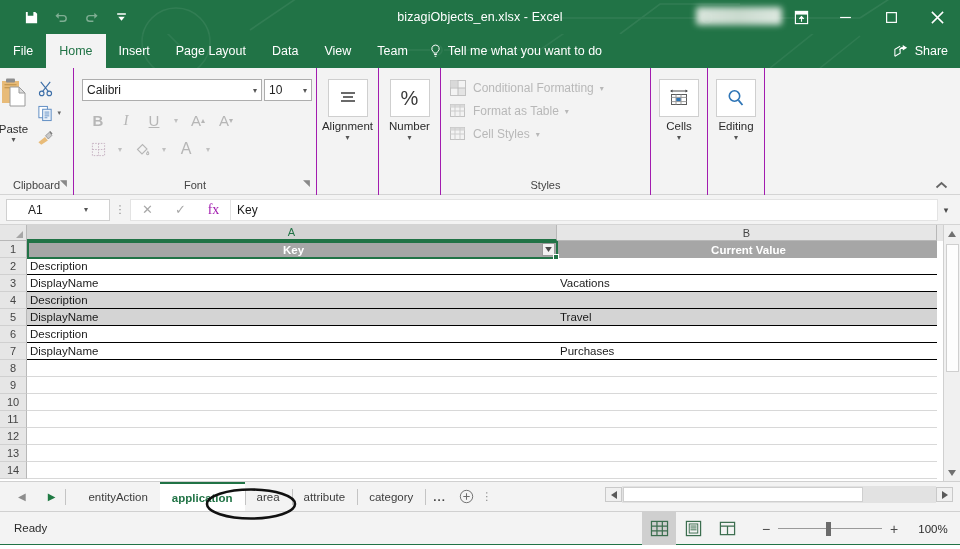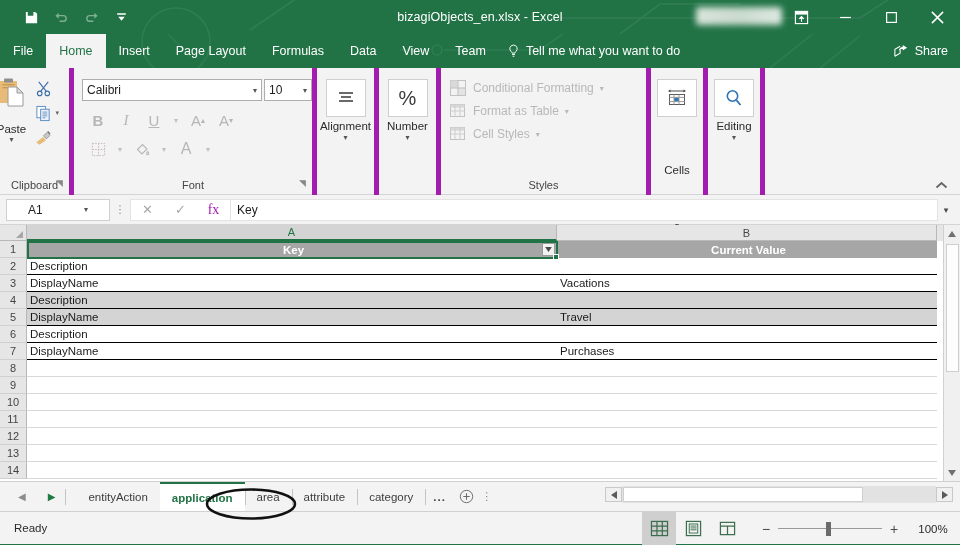--- a/index.html
+++ b/index.html
@@ -76,21 +76,21 @@
 
   
   .ribbon {
     height: 127px; background: #f3f3f3;
     border-bottom: 1px solid #d4d4d4;
     display: flex; position: relative;
   }
   .rgroup {
     position: relative; height: 127px;
     display: flex; flex-direction: column; align-items: center;
-    border-right: 5px solid #a21caf;
+    border-right: 1px solid #a21caf;
     padding: 5px 0 0 0;
   }
   .rgroup-body { flex: 1; display: flex; align-items: flex-start; }
   .rgroup-label {
     font-size: 11px; color: #444; height: 19px; line-height: 19px;
     width: 100%; text-align: center; position: relative;
   }
   .dlg-launcher { position: absolute; right: 6px; bottom: 2px; color: #888; font-size: 9px; }
 
   
@@ -375,21 +375,20 @@
         <circle cx="176" cy="8" r="34"></circle>
         <path d="M190 22 L160 -8"></path>
         <path d="M770 34 L820 -6 H960"></path>
         <path d="M820 34 L860 2"></path>
       </g>
     </svg>
     <div class="rtab">File</div>
     <div class="rtab active">Home</div>
     <div class="rtab">Insert</div>
     <div class="rtab">Page Layout</div>
-    <div class="rtab">Formulas</div>
     <div class="rtab">Data</div>
     <div class="rtab">View</div>
     <div class="rtab">Team</div>
     <div class="tellme">
       <svg width="13" height="14" viewBox="0 0 14 16">
           <path fill="none" stroke="#ffffff" stroke-width="1.1" d="M7 1.2a4.2 4.2 0 0 1 2.6 7.5c-.6.5-.9 1-.9 1.7H5.3c0-.7-.3-1.2-.9-1.7A4.2 4.2 0 0 1 7 1.2z"></path>
           <path stroke="#ffffff" stroke-width="1.1" d="M5.4 12h3.2M6 14h2"></path>
         </svg>
       <span>Tell me what you want to do</span>
     </div>
@@ -553,21 +552,21 @@
               <path stroke="#cdcdcd" d="M1.5 9h14M6 2.5v12M11 2.5v12"></path>
             </svg>
           <span>Cell Styles</span>
           <span style="font-size:8px;">▾</span>
         </div>
       </div>
       <div class="rgroup-label">Styles</div>
     </div>
 
     <div class="rgroup g-cells">
-      <div class="rgroup-body" style="flex-direction:column;align-items:center;width:100%;gap:44px;">
+      <div class="rgroup-body" style="flex-direction:column;align-items:center;width:100%;">
         <div class="big-btn">
           <svg width="22" height="20" viewBox="0 0 22 20">
               <path stroke="#4a4a4a" stroke-width="1" d="M3 3h16"></path>
               <path fill="#4a4a4a" d="M2 3l2.5-1.6v3.2zM20 3l-2.5-1.6v3.2z"></path>
               <rect x="3.5" y="6.5" width="15" height="10" fill="none" stroke="#5b5b5b"></rect>
               <rect x="8" y="9.4" width="5" height="4.2" fill="#2e75b6"></rect>
               <path stroke="#9a9a9a" d="M3.5 9.4h15M3.5 13.6h15M8 6.5v10M13 6.5v10"></path>
             </svg>
         </div>
         <div class="bb-label">Cells</div>

